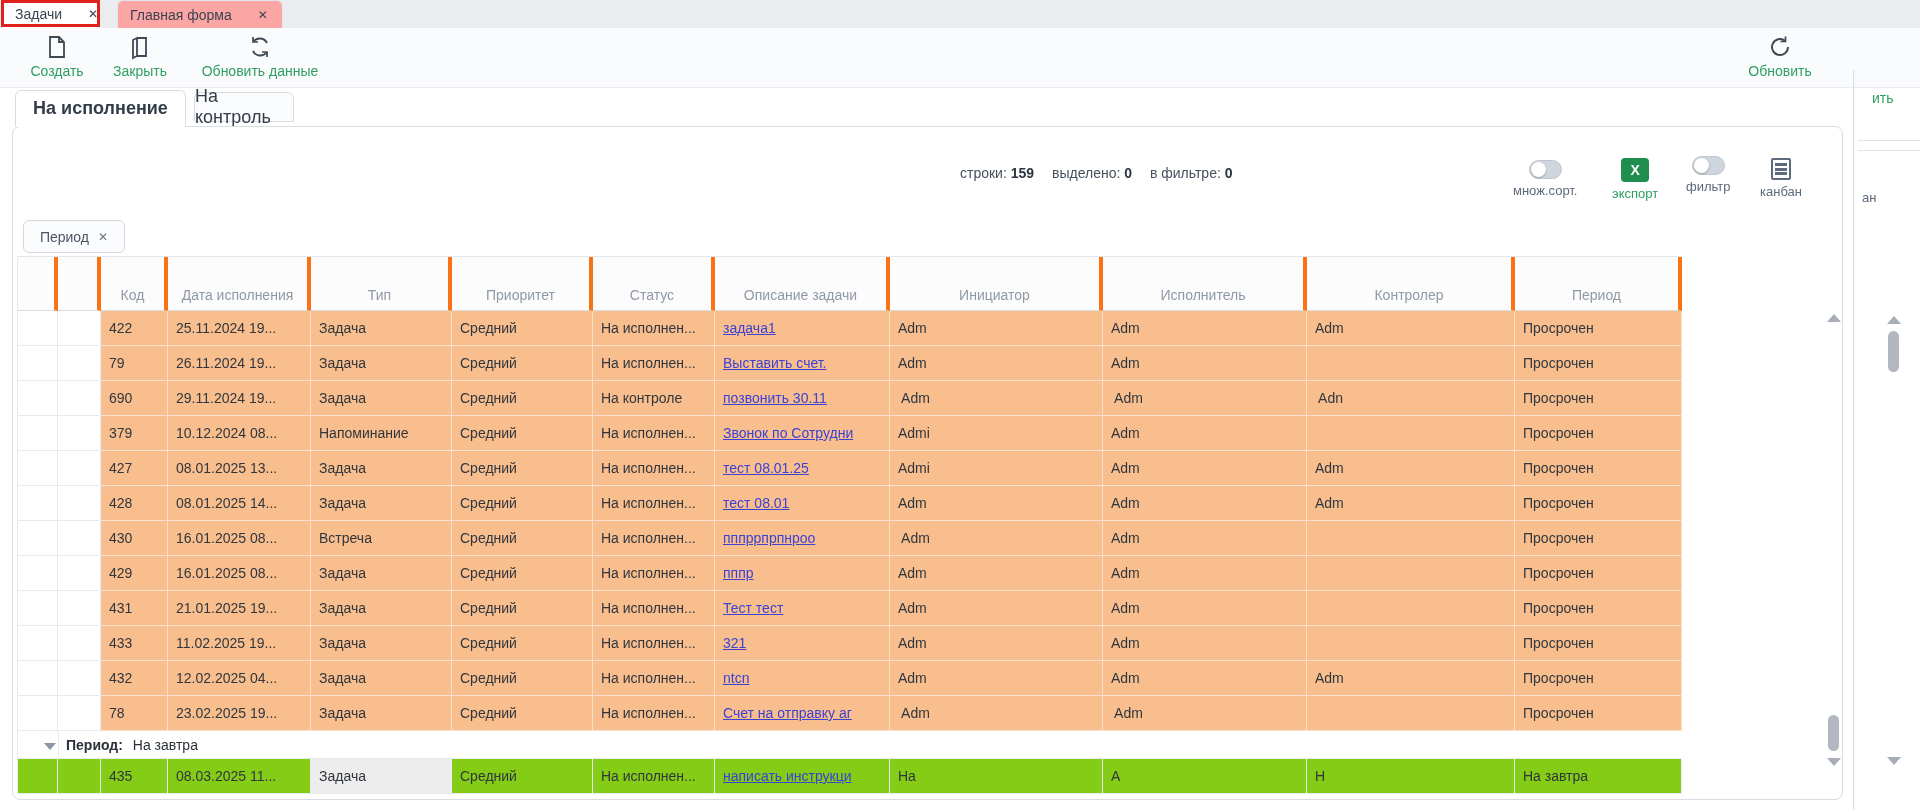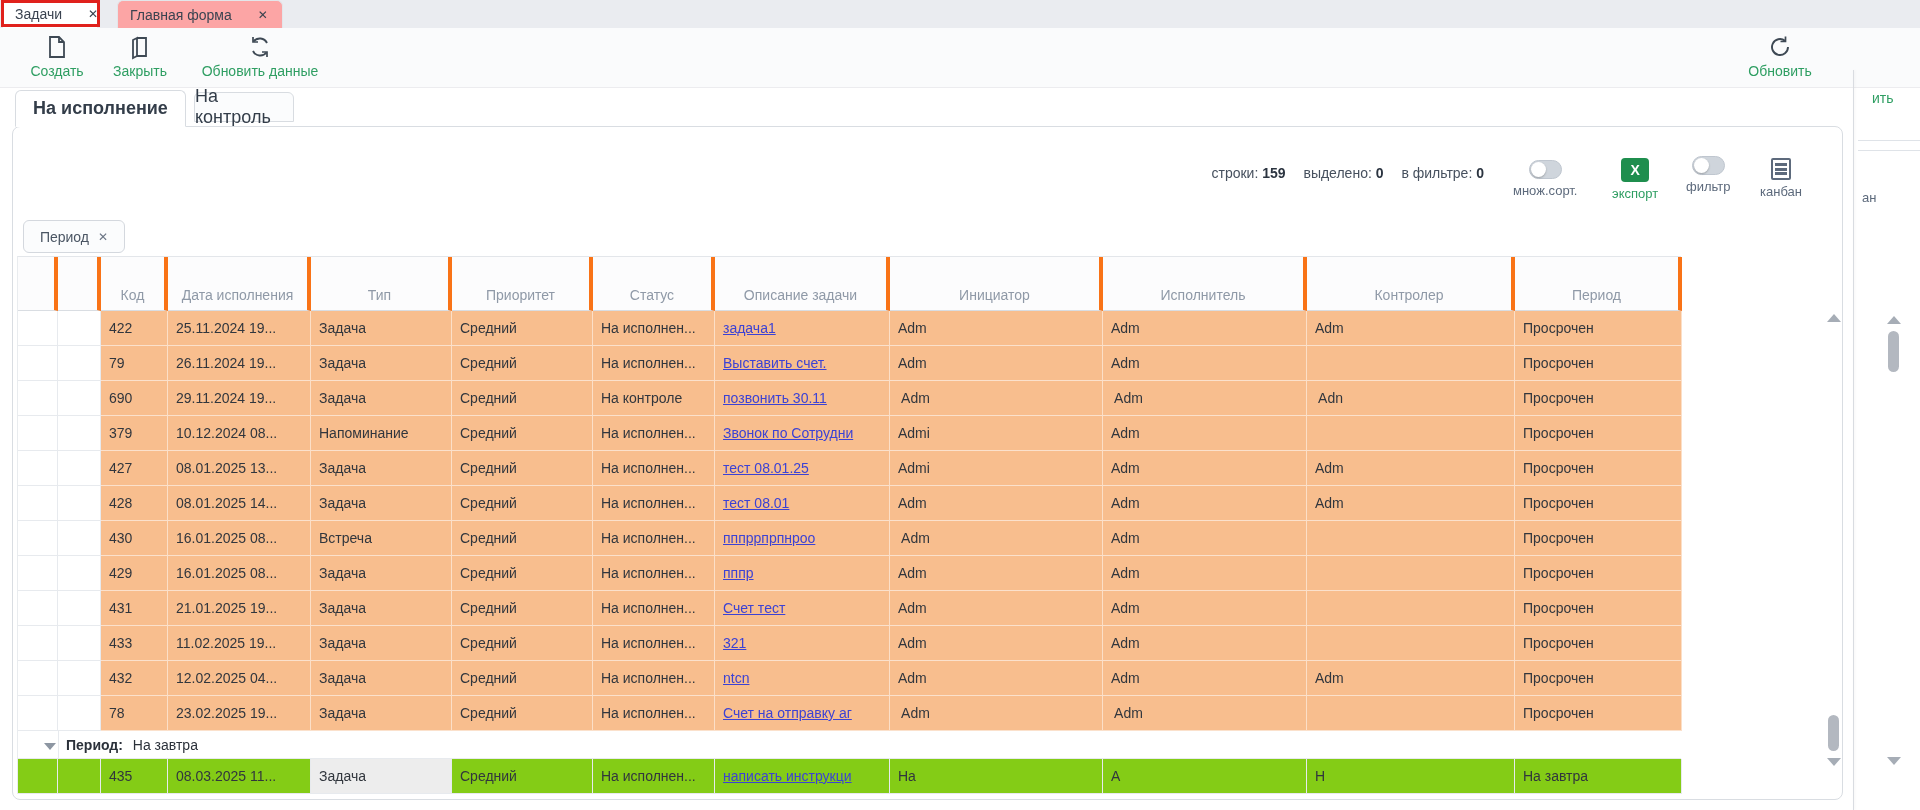--- a/index.html
+++ b/index.html
@@ -32,21 +32,21 @@
   .panel-edge { position:absolute; left:1853px; top:70px; width:1px; height:740px; background:#d9dce1; box-shadow:1px 0 3px rgba(0,0,0,.07); }
 
   .vtab { position:absolute; font-size:18px; color:#333d49; display:flex; align-items:center; justify-content:center;
           border:1px solid #d8dce1; border-radius:6px 6px 0 0; background:#fbfcfd; cursor:pointer; }
   .vtab-1 { left:15px; top:90px; width:171px; height:37px; background:#fff; border-bottom:1px solid #fff; font-weight:bold; z-index:2; }
   .vtab-2 { left:194px; top:92px; width:100px; height:30px; }
 
   .card { position:absolute; left:12px; top:126px; width:1831px; height:674px; border:1px solid #d9dde2; border-radius:8px; background:#fff; }
 
   
-  .inforow { position:absolute; left:960px; top:165px; width:524px; text-align:right; font-size:14px; color:#46505e; white-space:nowrap; }
+  .inforow { position:absolute; left:960px; top:165px; width:524px; text-align:left; font-size:14px; color:#46505e; white-space:nowrap; }
   .inforow b { color:#2b3440; }
   .inforow .sep { display:inline-block; width:14px; }
 
   
   .ctrl { position:absolute; display:flex; flex-direction:column; align-items:center; gap:4px; cursor:pointer; }
   .ctrl .clbl { font-size:13px; color:#5d6a7c; white-space:nowrap; }
   .ctrl .clbl.green { color:#2e9e62; }
   .toggle { width:33px; height:19px; border-radius:10px; background:#cfd5dc; border:1px solid #bfc6cf; position:relative; }
   .toggle .knob { position:absolute; left:1px; top:1px; width:15px; height:15px; border-radius:50%; background:#fff; box-shadow:0 1px 2px rgba(0,0,0,.25); }
   .ctrl-multisort { left:1513px; top:160px; }
@@ -333,21 +333,21 @@
           <div class="c-period">Просрочен</div>
         </div>
         <div class="trow overdue">
           <div class="c-sel"></div>
           <div class="c-exp"></div>
           <div class="c-code">431</div>
           <div class="c-date">21.01.2025 19...</div>
           <div class="c-type">Задача</div>
           <div class="c-priority">Средний</div>
           <div class="c-status">На исполнен...</div>
-          <div class="c-desc"><a>Счет тест</a></div>
+          <div class="c-desc"><a>Тест тест</a></div>
           <div class="c-initiator">Adm</div>
           <div class="c-executor">Adm</div>
           <div class="c-controller"></div>
           <div class="c-period">Просрочен</div>
         </div>
         <div class="trow overdue">
           <div class="c-sel"></div>
           <div class="c-exp"></div>
           <div class="c-code">433</div>
           <div class="c-date">11.02.2025 19...</div>

